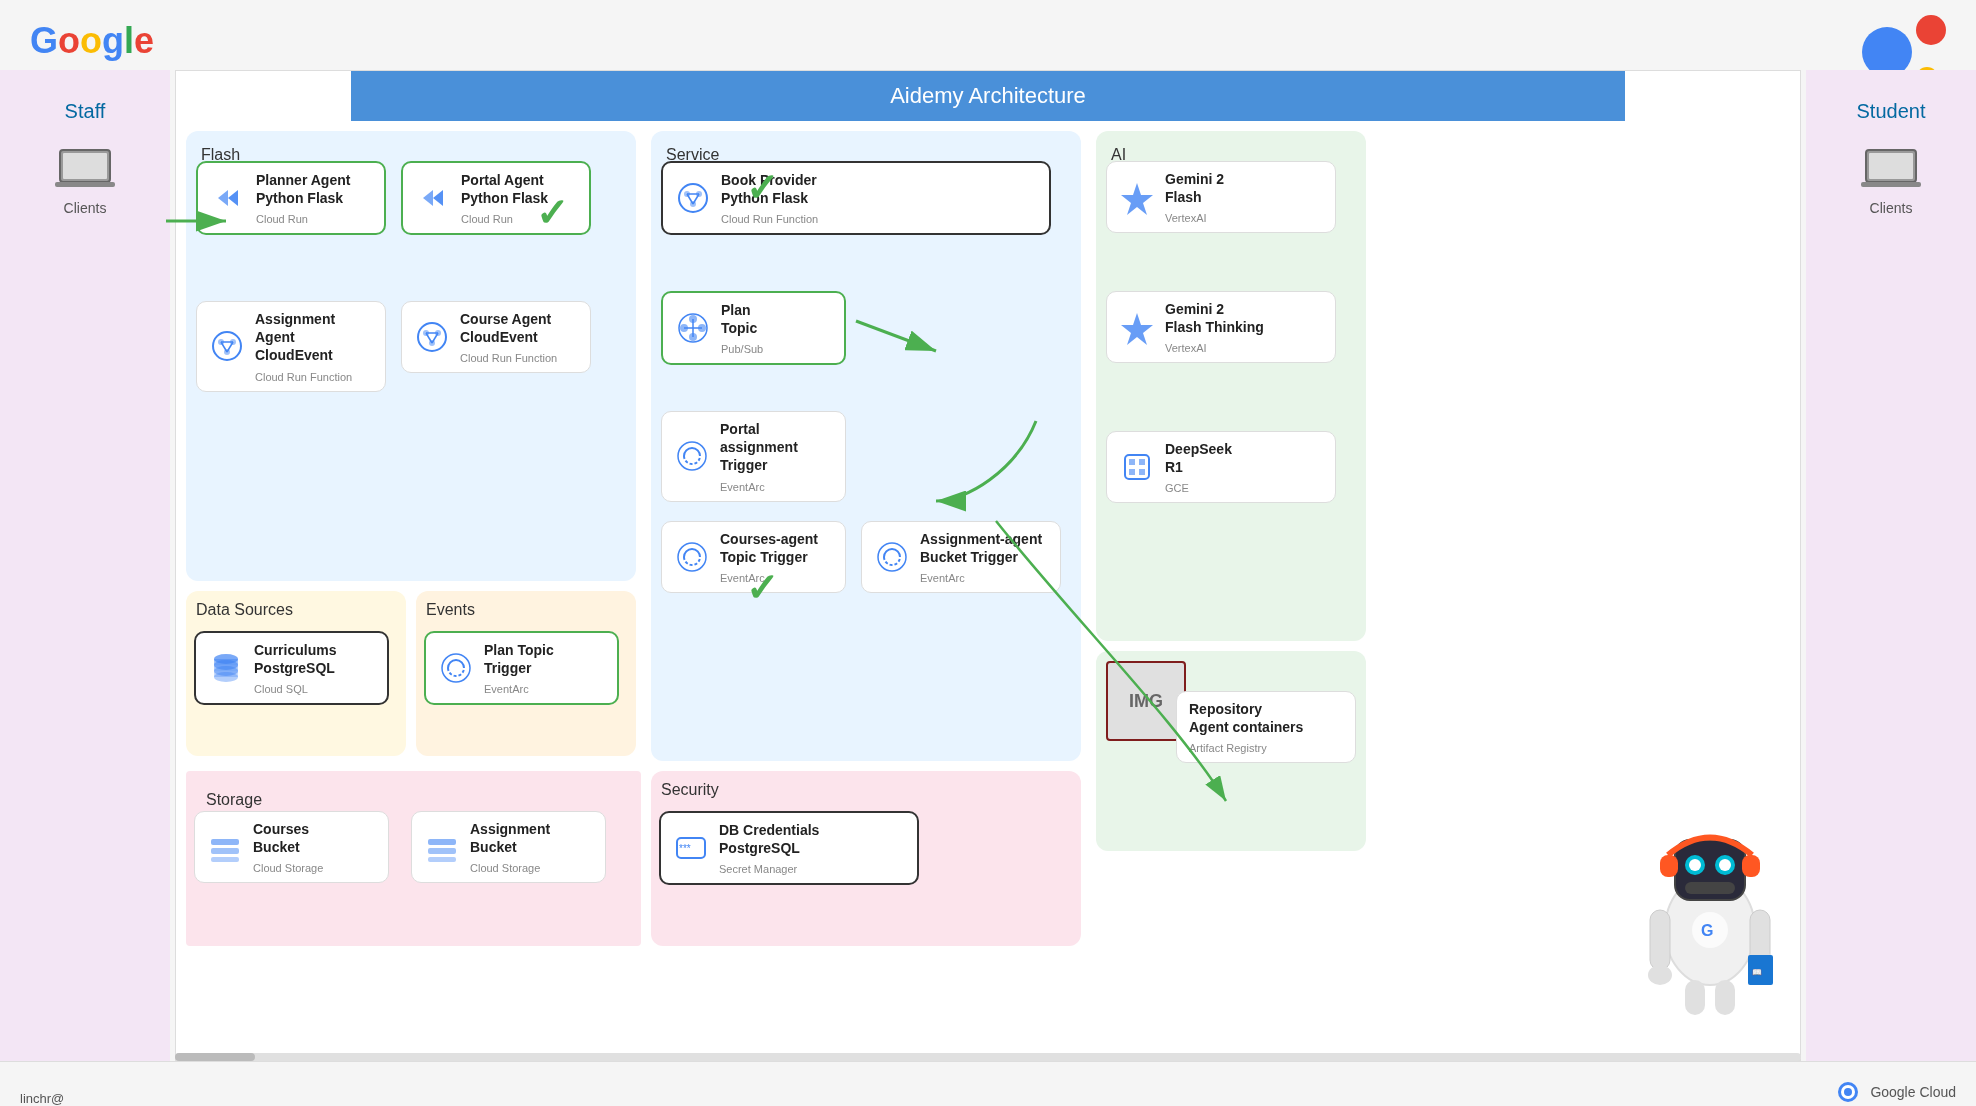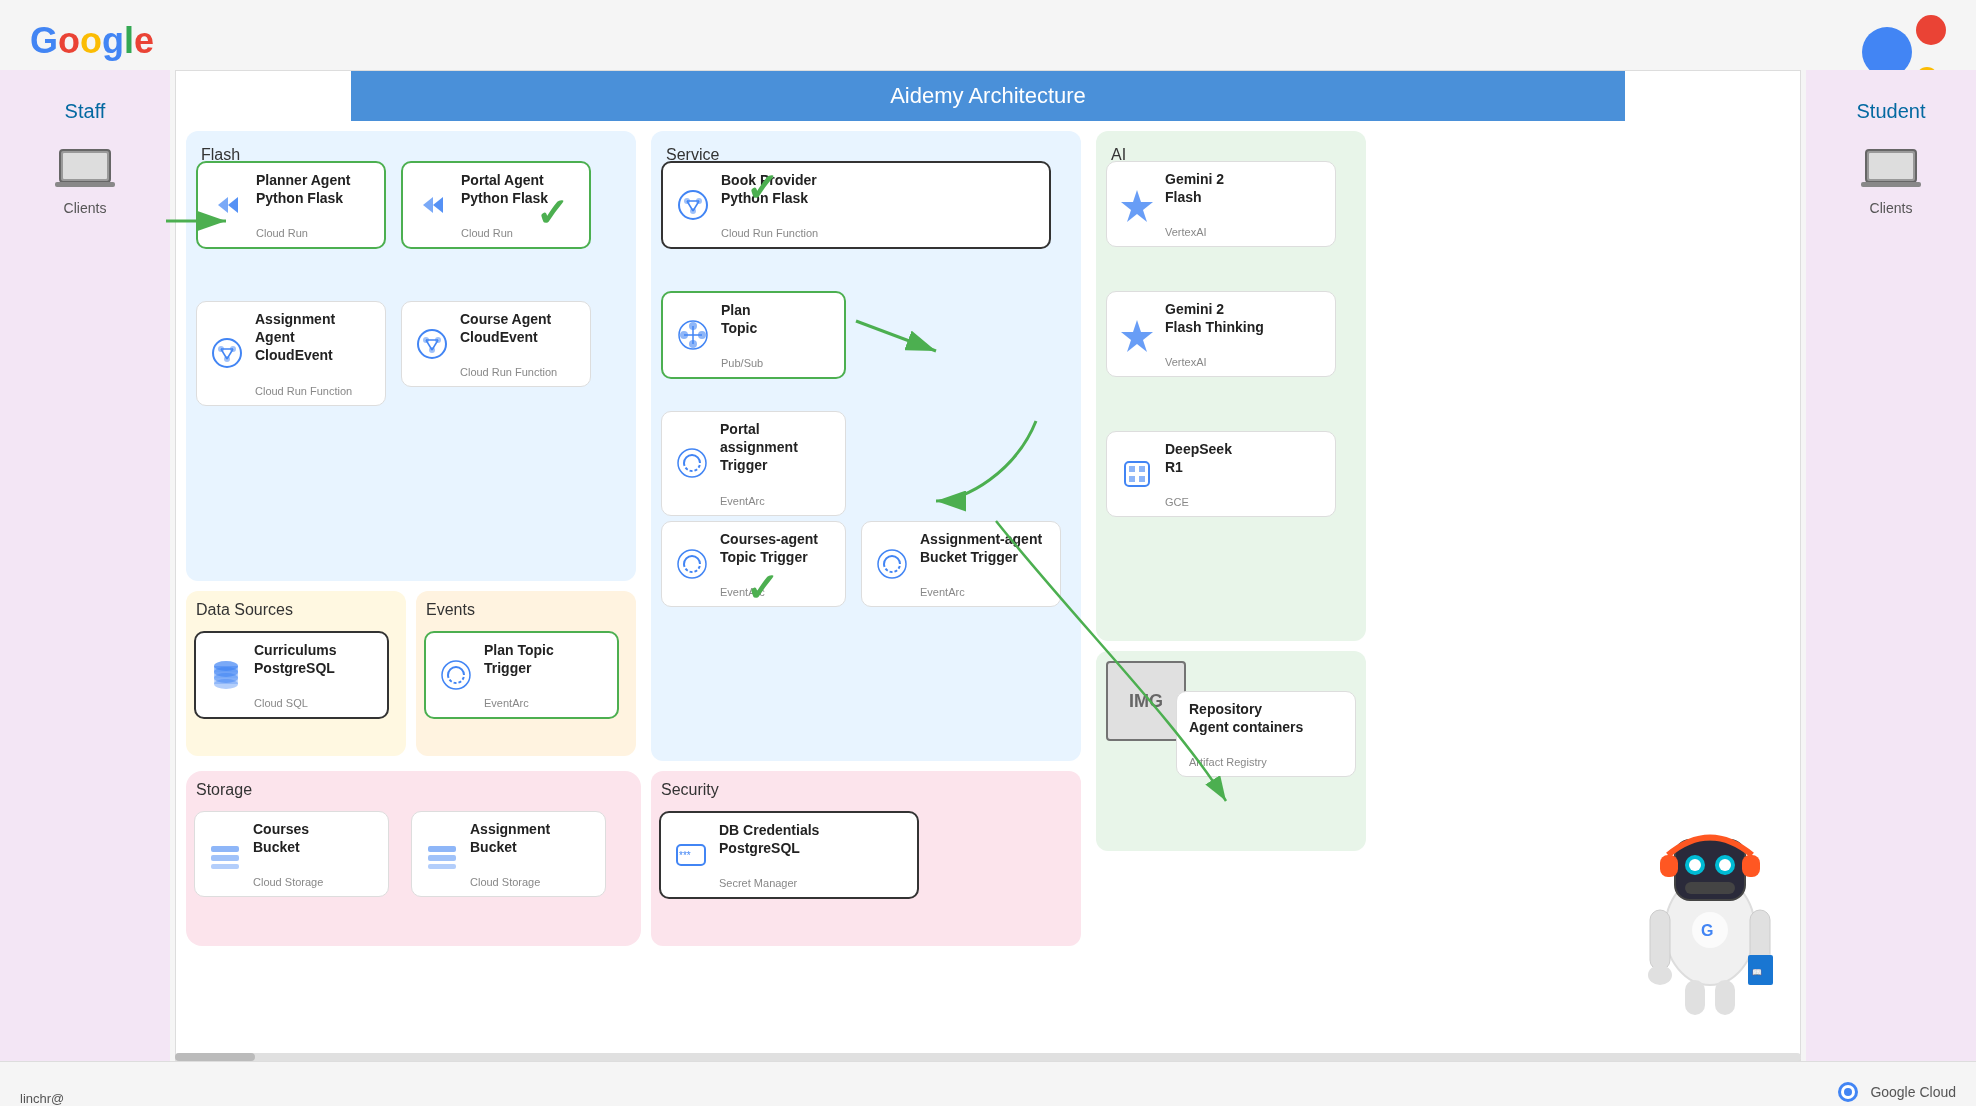--- a/index.html
+++ b/index.html
@@ -182,22 +182,22 @@
       background: #fff3e0;
       border-radius: 12px;
       padding: 10px;
     }
     #storage-section {
       top: 650px;
       left: 10px;
       width: 455px;
       height: 175px;
       background: #fce4ec;
-      border-radius: 16px;
-      padding: 10px;
+      border-radius: 4px;
+      padding: 20px;
     }
     #security-section {
       top: 650px;
       left: 475px;
       width: 430px;
       height: 175px;
       background: #fce4ec;
       border-radius: 12px;
       padding: 10px;
     }
@@ -246,21 +246,21 @@
     }
     .card-name {
       font-size: 14px;
       font-weight: 600;
       color: #222;
       line-height: 1.3;
     }
     .card-sub {
       font-size: 11px;
       color: #888;
-      margin-top: 20px;
+      margin-top: 6px;
     }
 
     
     #bottom-bar {
       position: absolute;
       bottom: 0;
       left: 0;
       right: 0;
       height: 45px;
       background: #f5f5f5;
@@ -615,21 +615,21 @@
         </svg>
         <div class="card-text">
           <span class="card-name">DB Credentials<br>PostgreSQL</span>
           <span class="card-sub">Secret Manager</span>
         </div>
       </div>
     </div>
 
     <div id="artifact-section" class="section">
 
-      <div style="position:absolute;top:10px;left:10px;width:80px;height:80px;background:#e0e0e0;border:2px solid #737373;display:flex;align-items:center;justify-content:center;font-size:18px;font-weight:bold;color:#666;border-radius:4px;">IMG</div>
+      <div style="position:absolute;top:10px;left:10px;width:80px;height:80px;background:#e0e0e0;border:2px solid #7f1d1d;display:flex;align-items:center;justify-content:center;font-size:18px;font-weight:bold;color:#666;border-radius:4px;">IMG</div>
 
       <div class="card" style="top:40px;left:80px;width:180px;">
         <div class="card-text">
           <span class="card-name">Repository<br>Agent containers</span>
           <span class="card-sub">Artifact Registry</span>
         </div>
       </div>
     </div>
 
     <div id="robot">

